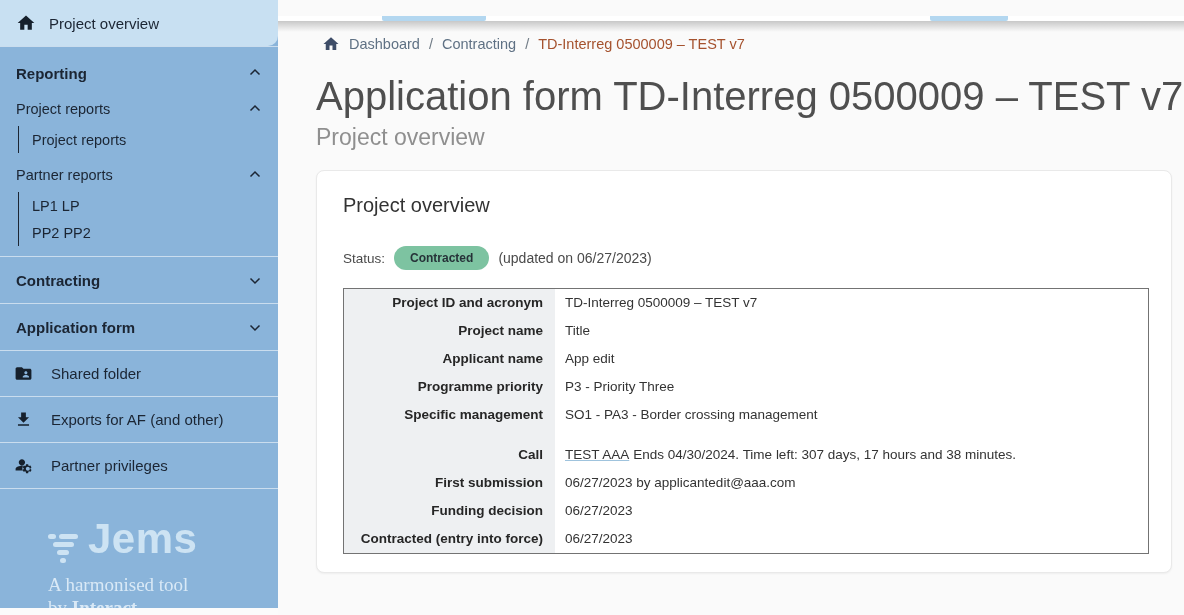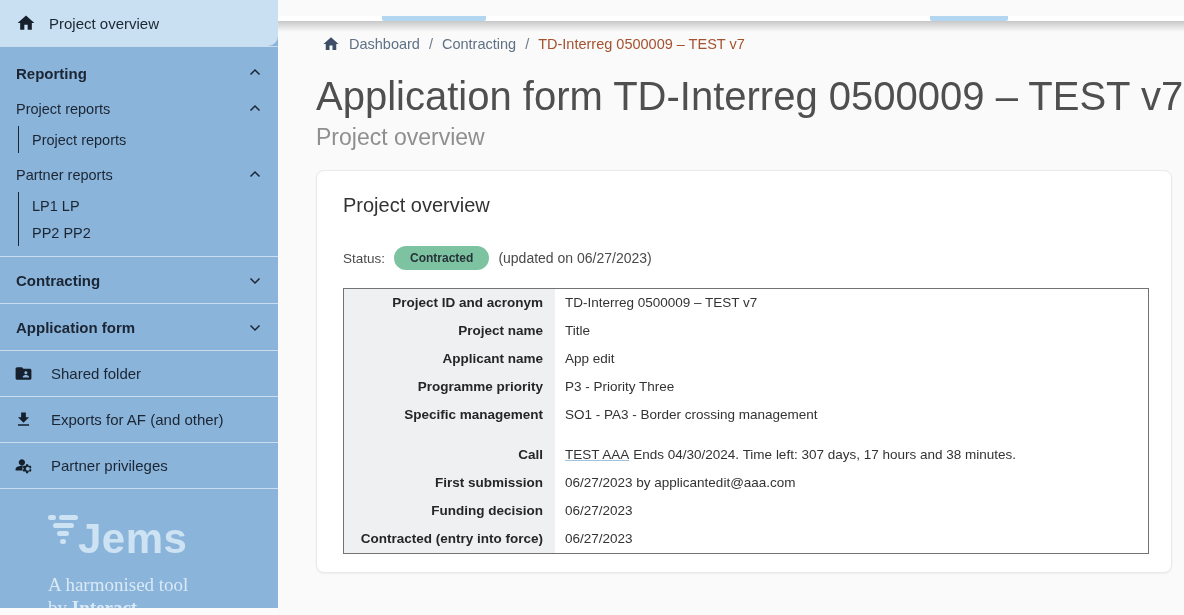--- a/index.html
+++ b/index.html
@@ -16,21 +16,21 @@
   .sec-header { height:28px; padding:0 14px 0 16px; display:flex; justify-content:space-between; align-items:center; font-weight:700; font-size:15px; cursor:pointer; }
   .sub-header { height:26px; margin-top:9px; padding:0 14px 0 16px; display:flex; justify-content:space-between; align-items:center; font-size:14.5px; cursor:pointer; }
   .children { margin:4px 0 2px 18px; border-left:1px solid #1c2634; padding-left:13px; }
   .child-item { height:27px; display:flex; align-items:center; font-size:14.5px; cursor:pointer; }
   .big-row { height:46px; padding:0 14px 0 16px; display:flex; justify-content:space-between; align-items:center; font-weight:700; font-size:15px; cursor:pointer; }
   .icon-row { height:45px; padding:0 14px; display:flex; align-items:center; gap:18px; font-size:15px; font-weight:400; cursor:pointer; }
   .gap-top { margin-top:10px; }
 
   
   .logo-block { margin:26px 0 0 48px; color:#cde3f3; }
-  .logo-row { display:flex; align-items:flex-start; }
+  .logo-row { display:flex; align-items:flex-end; gap:10px; }
   .hive { display:flex; flex-direction:column; align-items:center; gap:3px; width:30px; }
   .hive .r1 { display:flex; gap:3px; }
   .hive i { display:block; height:5px; border-radius:3px; background:#cde3f3; }
   .b1a{width:8px;} .b1b{width:19px;} .b2{width:21px;} .b3{width:12px;} .dot{width:6px;height:6px;border-radius:50%;}
   .brand { font-size:42px; font-weight:700; letter-spacing:0.5px; color:#cde3f3; }
   .tagline { margin-top:10px; font-family:"Liberation Serif", serif; font-size:19px; line-height:23px; color:#d9e9f6; }
   .tagline b { font-weight:700; }
 
   
   .main { position:absolute; left:278px; top:16px; width:906px; height:615px; background:#fafafa; }

